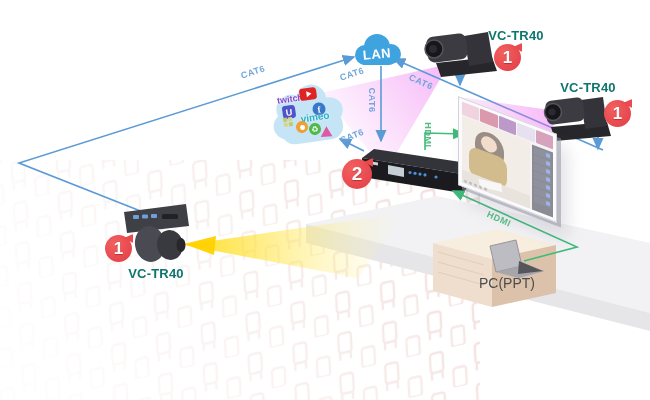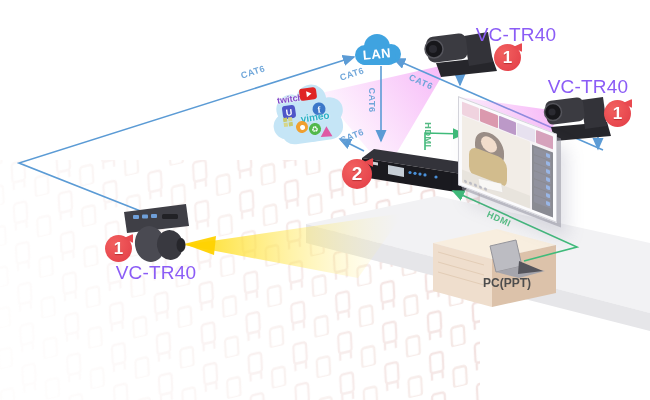--- a/index.html
+++ b/index.html
@@ -1,21 +1,21 @@
 <!DOCTYPE html>
 <html><head>
 <meta charset="utf-8">
 <style>
   html,body{margin:0;padding:0;}
   body{font-family:"Liberation Sans",sans-serif;background:#fff;}
   #stage{position:relative;width:650px;height:400px;background:#fff;overflow:hidden;}
   #scene{position:absolute;left:0;top:0;}
   .lbl{position:absolute;transform:translate(-50%,-50%);white-space:nowrap;}
-  .devlbl{font-weight:normal;color:#8b5cf6;font-size:19px;letter-spacing:.2px;}
-  .pclbl{font-weight:bold;color:#4d4d4d;font-size:12px;}
+  .devlbl{font-weight:bold;color:#0f766e;font-size:13px;letter-spacing:.2px;}
+  .pclbl{font-weight:normal;color:#4d4d4d;font-size:14px;}
   .cablelbl{font-size:9px;letter-spacing:.6px;color:#6aa3d8;font-weight:bold;opacity:.95;}
   .hdmicol{color:#4db87e;}
   .lanlbl{font-weight:bold;color:#fff;font-size:13px;letter-spacing:.5px;}
   .badge{position:absolute;width:27px;height:27px;border-radius:50%;
     background:radial-gradient(circle at 35% 32%,#f2605f,#e23c46);
     color:#fff;font-weight:bold;font-size:17px;display:flex;align-items:center;justify-content:center;
     text-shadow:0 1px 1px rgba(120,0,0,.4);}
   .badge::before{content:"";position:absolute;right:-1px;top:-1px;width:9px;height:9px;
     background:#e9494f;clip-path:polygon(100% 0,100% 100%,0 45%);border-radius:1px;}
   .badge2{width:30px;height:30px;font-size:19px;}

